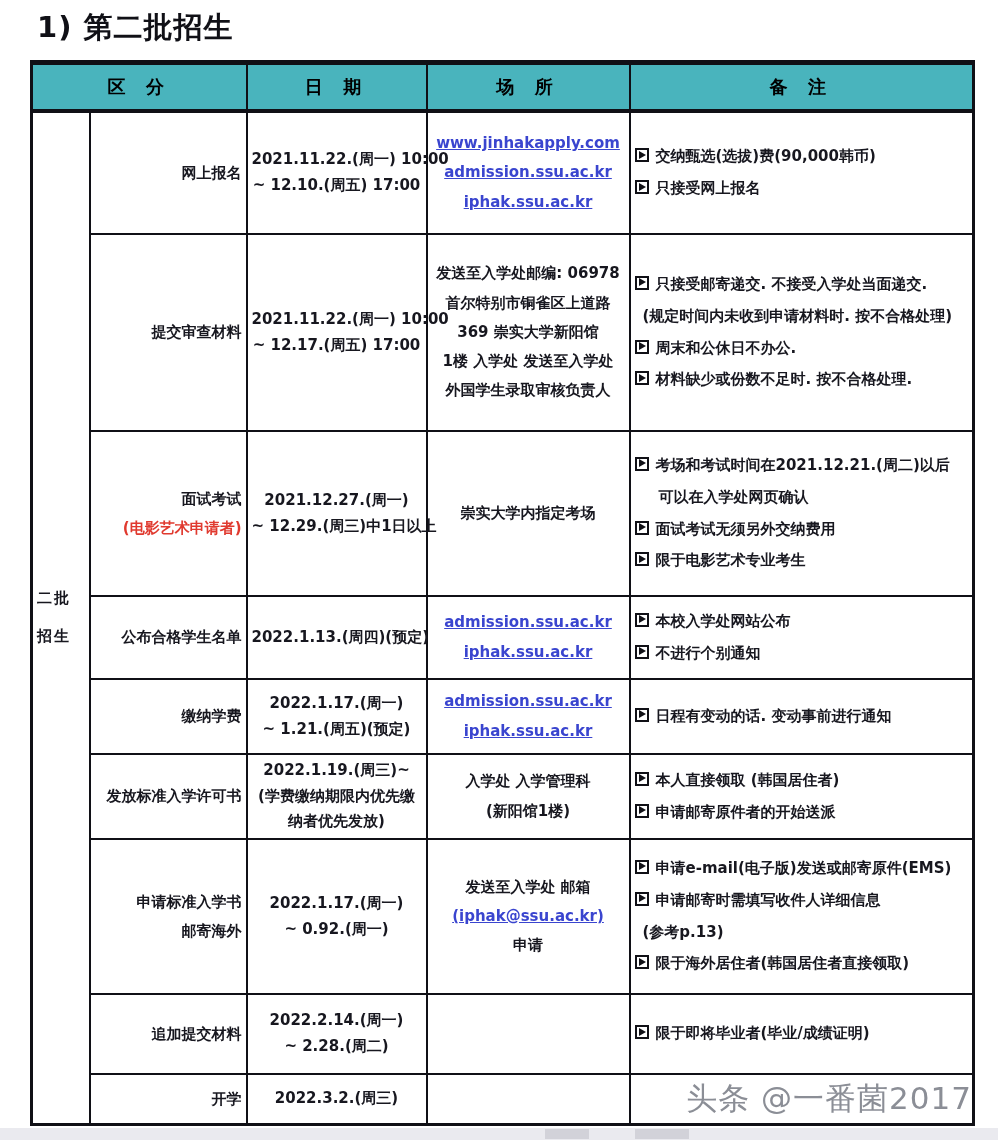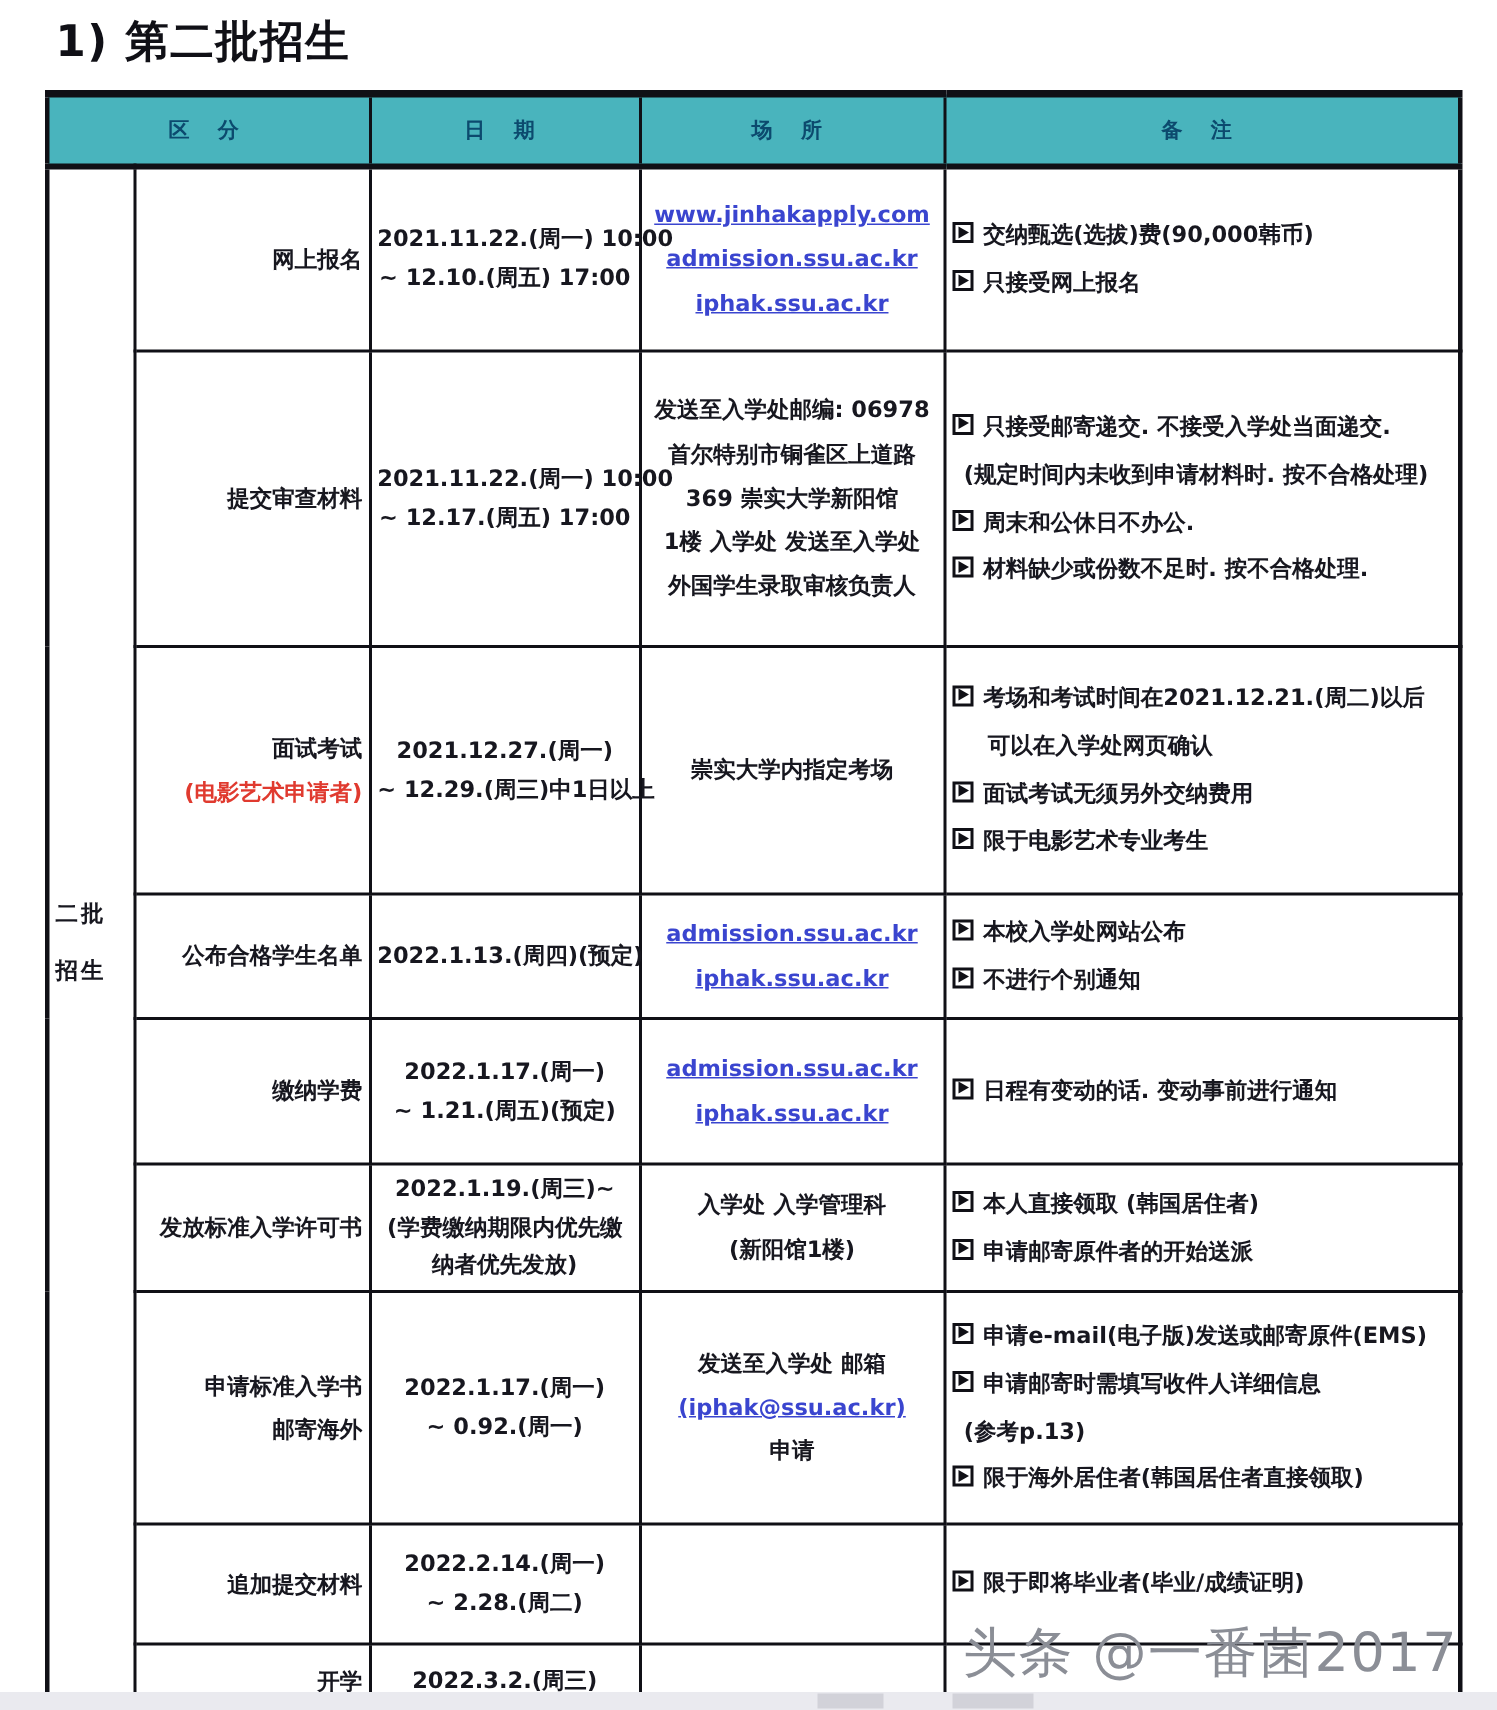--- a/index.html
+++ b/index.html
@@ -13,21 +13,21 @@
     position:absolute;left:37px;top:8px;margin:0;
     font-size:29px;font-weight:700;color:#101016;letter-spacing:1px;
   }
   table.schedule{
     position:absolute;left:30px;top:60px;width:942px;
     border-collapse:collapse;table-layout:fixed;
     border:3px solid #101016;
   }
   table.schedule th{
     background:var(--header-bg,#49b4bd);
-    color:#0c4a6e;font-size:14px;font-weight:700;
+    color:#000000;font-size:18px;font-weight:700;
     height:42px;letter-spacing:7px;text-align:center;
     border:2px solid #101016;border-top:5px solid #101016;border-bottom:4px solid #101016;
   }
   table.schedule td{
     border:2px solid #101016;
     font-weight:700;font-size:15px;color:#17171f;
     vertical-align:middle;padding:2px 4px;
   }
   td.group-cell{text-align:left;font-size:16px;line-height:2.5;letter-spacing:2px;}
   td.item-cell{text-align:right;line-height:1.9;font-size:15px;}
@@ -44,21 +44,21 @@
     border:2.5px solid #101016;background:#ffffff;
     margin-right:7px;position:relative;vertical-align:-1px;
   }
   .tri{
     position:absolute;left:2px;top:0.5px;width:0;height:0;
     border-left:7px solid #101016;
     border-top:4.5px solid transparent;border-bottom:4.5px solid transparent;
   }
   .watermark{
     position:absolute;right:26px;top:1078px;
-    font-size:36px;color:var(--watermark,#8b8e96);
+    font-size:31px;color:var(--watermark,#8b8e96);
     letter-spacing:1px;font-weight:400;
   }
   .bottom-strip{
     position:absolute;left:0;top:1128px;width:998px;height:12px;
     background:#eaeaef;
   }
   .chip{position:absolute;top:1px;height:10px;background:#d2d2d9;}
   .chip1{left:545px;width:44px;}
   .chip2{left:635px;width:54px;}
 </style>
@@ -156,21 +156,21 @@
         </td>
         <td class="place-cell">
           <div><a class="lnk">admission.ssu.ac.kr</a></div>
           <div><a class="lnk">iphak.ssu.ac.kr</a></div>
         </td>
         <td class="notes-cell">
           <div class="note-line"><span class="bullet"><span class="tri"></span></span><span>本校入学处网站公布</span></div>
           <div class="note-line"><span class="bullet"><span class="tri"></span></span><span>不进行个别通知</span></div>
         </td>
       </tr>
-      <tr style="height: 97px;">
+      <tr style="height: 75px;">
         <td class="item-cell">
           <div>缴纳学费</div>
         </td>
         <td class="date-cell">
           <div>2022.1.17.(周一)</div>
           <div>~ 1.21.(周五)(预定)</div>
         </td>
         <td class="place-cell">
           <div><a class="lnk">admission.ssu.ac.kr</a></div>
           <div><a class="lnk">iphak.ssu.ac.kr</a></div>

